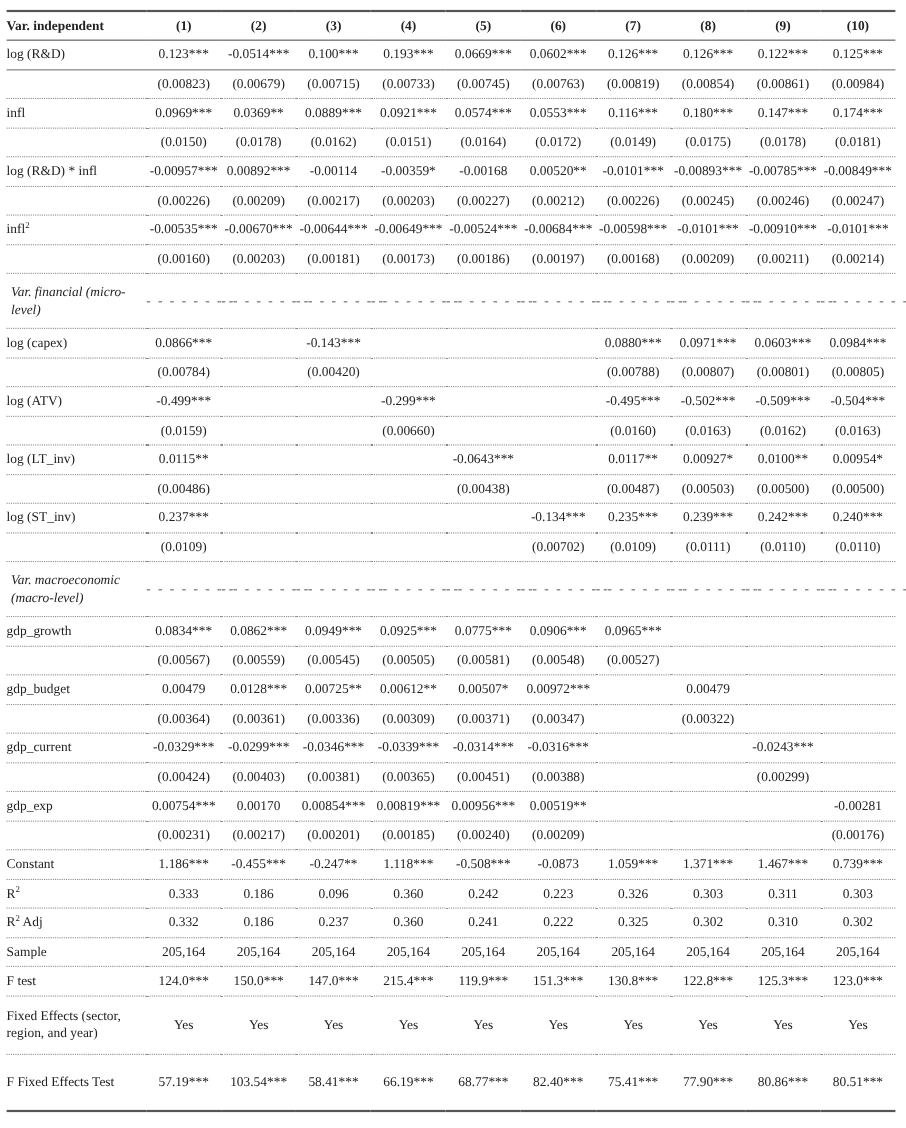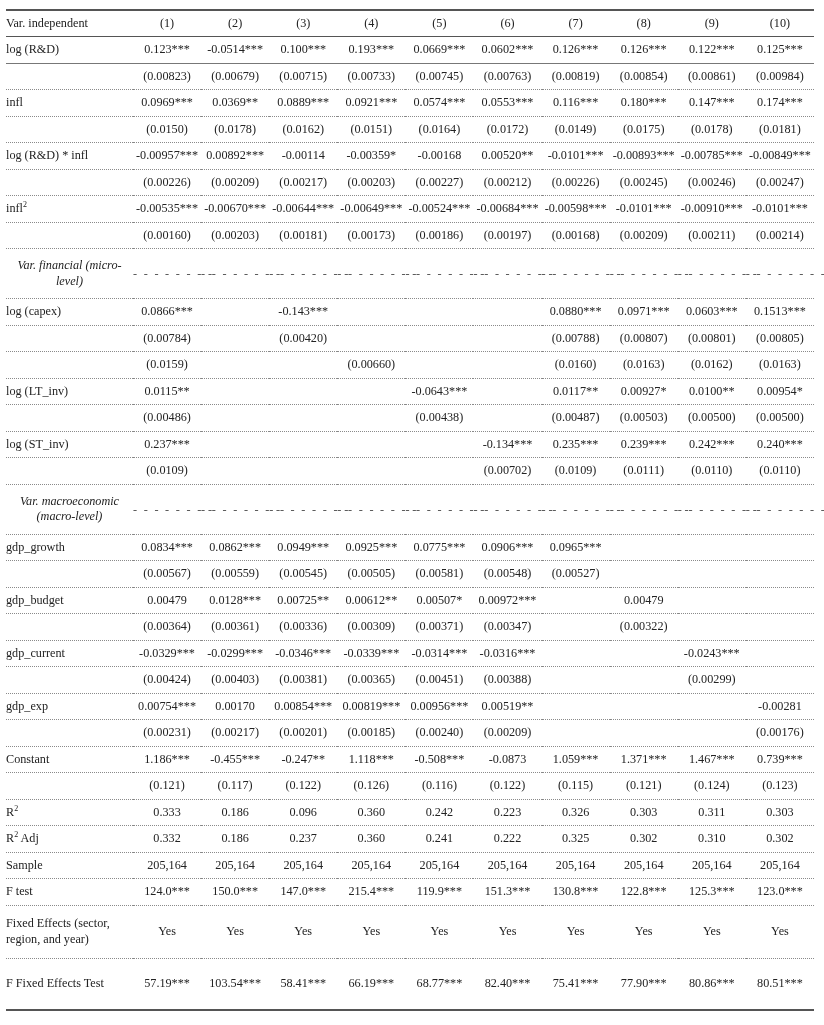--- a/index.html
+++ b/index.html
@@ -18,30 +18,30 @@
   table.reg th, table.reg td {
     padding: 0;
     height: 25.5px;
     border-bottom: 1px dotted #8a8a8a;
     text-align: center;
     white-space: nowrap;
     vertical-align: middle;
   }
   table.reg td.lab, table.reg th.lab { text-align: left; padding-left: 0; }
   table.reg thead th {
-    font-weight: normal;
+    font-weight: bold;
     border-top: 2px solid #555555;
     border-bottom: 1.5px solid #555555;
     height: 25px;
   }
   table.reg tr.first-row td { border-bottom: 1.5px solid #777777; margin-left: 35px; }
   table.reg tr.section td { height: 49px; }
   table.reg td.section-label {
     font-style: italic;
-    text-align: center;
+    text-align: left;
     white-space: normal;
     line-height: 1.25;
     padding: 0 4px;
   }
   .dash { letter-spacing: 1.8px; color: #555555; }
   table.reg tr.fe td { height: 52px; }
   table.reg tr.fe td.lab { white-space: normal; line-height: 1.3; }
   table.reg tr.last td { border-bottom: 2px solid #555555; height: 50px; }
   sup { font-size: 8px; vertical-align: 5px; line-height: 0; }
 </style>
@@ -206,36 +206,49 @@
       <td class="lab">log (capex)</td>
       <td>0.0866***</td>
       <td></td>
       <td>-0.143***</td>
       <td></td>
       <td></td>
       <td></td>
       <td>0.0880***</td>
       <td>0.0971***</td>
       <td>0.0603***</td>
-      <td>0.1513***</td>
+      <td>0.0984***</td>
     </tr>
     <tr>
       <td class="lab"></td>
       <td>(0.00784)</td>
       <td></td>
       <td>(0.00420)</td>
       <td></td>
       <td></td>
       <td></td>
       <td>(0.00788)</td>
       <td>(0.00807)</td>
       <td>(0.00801)</td>
       <td>(0.00805)</td>
     </tr>
 
+    <tr>
+      <td class="lab">log (ATV)</td>
+      <td>-0.499***</td>
+      <td></td>
+      <td></td>
+      <td>-0.299***</td>
+      <td></td>
+      <td></td>
+      <td>-0.495***</td>
+      <td>-0.502***</td>
+      <td>-0.509***</td>
+      <td>-0.504***</td>
+    </tr>
     <tr>
       <td class="lab"></td>
       <td>(0.0159)</td>
       <td></td>
       <td></td>
       <td>(0.00660)</td>
       <td></td>
       <td></td>
       <td>(0.0160)</td>
       <td>(0.0163)</td>
@@ -424,33 +437,20 @@
       <td>1.186***</td>
       <td>-0.455***</td>
       <td>-0.247**</td>
       <td>1.118***</td>
       <td>-0.508***</td>
       <td>-0.0873</td>
       <td>1.059***</td>
       <td>1.371***</td>
       <td>1.467***</td>
       <td>0.739***</td>
-    </tr>
-    <tr>
-      <td class="lab"></td>
-      <td>(0.121)</td>
-      <td>(0.117)</td>
-      <td>(0.122)</td>
-      <td>(0.126)</td>
-      <td>(0.116)</td>
-      <td>(0.122)</td>
-      <td>(0.115)</td>
-      <td>(0.121)</td>
-      <td>(0.124)</td>
-      <td>(0.123)</td>
     </tr>
 
     <tr>
       <td class="lab"><span>R</span><sup>2</sup></td>
       <td>0.333</td>
       <td>0.186</td>
       <td>0.096</td>
       <td>0.360</td>
       <td>0.242</td>
       <td>0.223</td>

